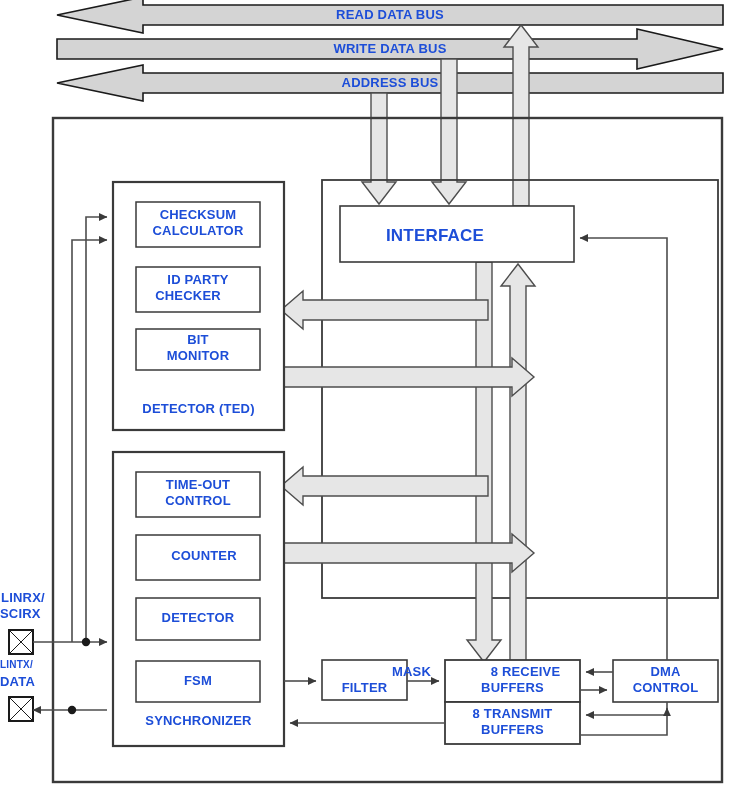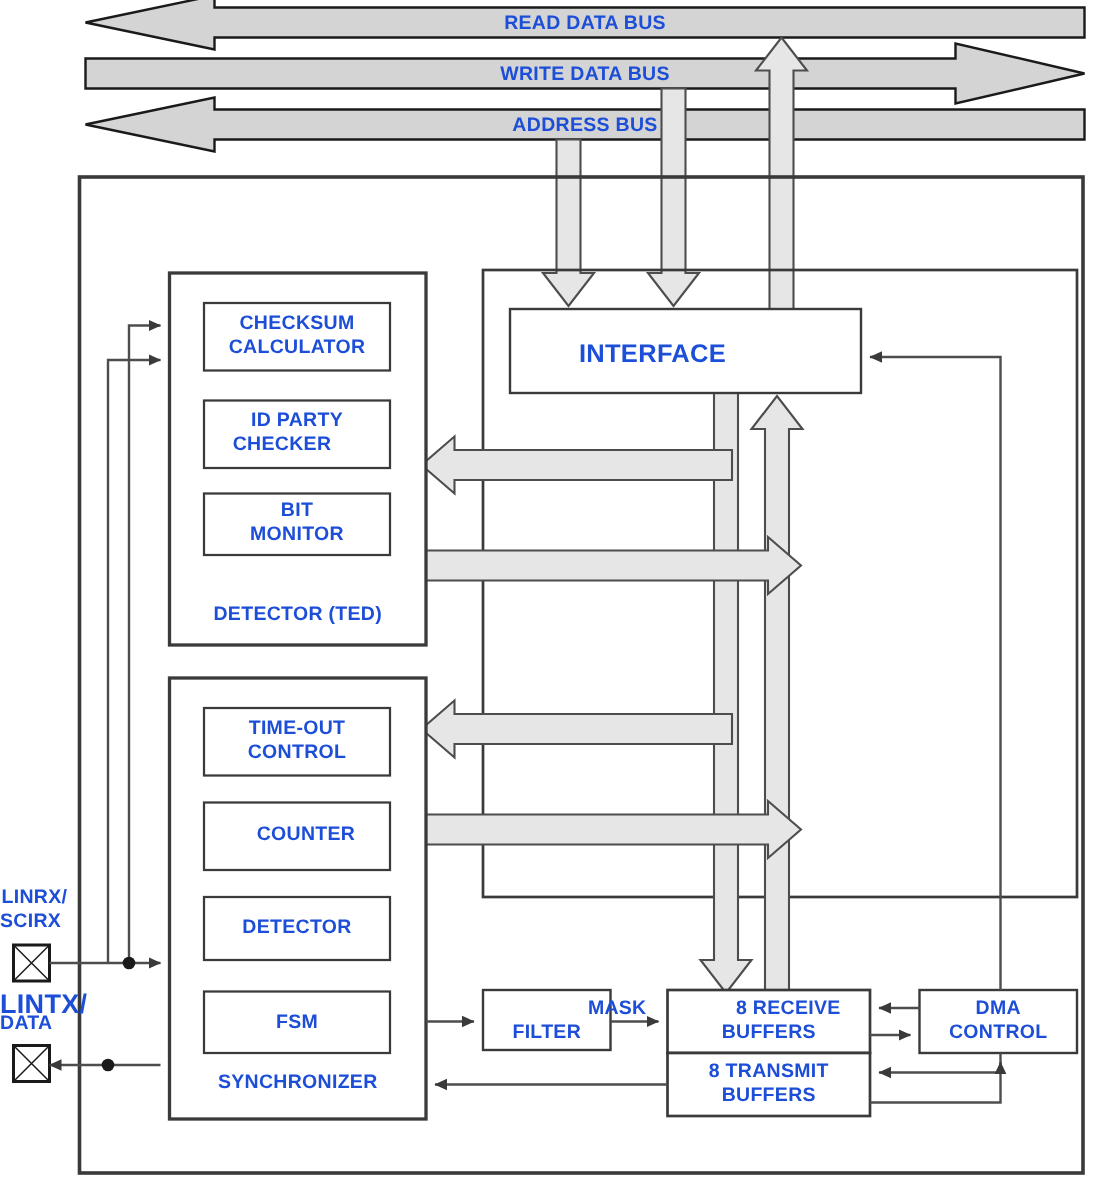--- a/index.html
+++ b/index.html
@@ -165,16 +165,16 @@
 
   <div class="lbl" style="left:445px;top:707px;width:135px;font-size:13px;">8 TRANSMIT</div>
   <div class="lbl" style="left:445px;top:723px;width:135px;font-size:13px;">BUFFERS</div>
 
   <div class="lbl" style="left:613px;top:665px;width:105px;font-size:13px;">DMA</div>
   <div class="lbl" style="left:613px;top:681px;width:105px;font-size:13px;">CONTROL</div>
 
   <div class="lbl" style="left:1px;top:591px;width:62px;text-align:left;font-size:13px;">LINRX/</div>
   <div class="lbl" style="left:0px;top:607px;width:62px;text-align:left;font-size:13px;">SCIRX</div>
 
-  <div class="lbl" style="left:0px;top:659px;width:62px;text-align:left;font-size:18px;">LINTX/</div>
+  <div class="lbl" style="left:0px;top:659px;width:62px;text-align:left;font-size:10px;">LINTX/</div>
   <div class="lbl" style="left:0px;top:675px;width:62px;text-align:left;font-size:13px;">DATA</div>
 
 </div>
 
 </body></html>

